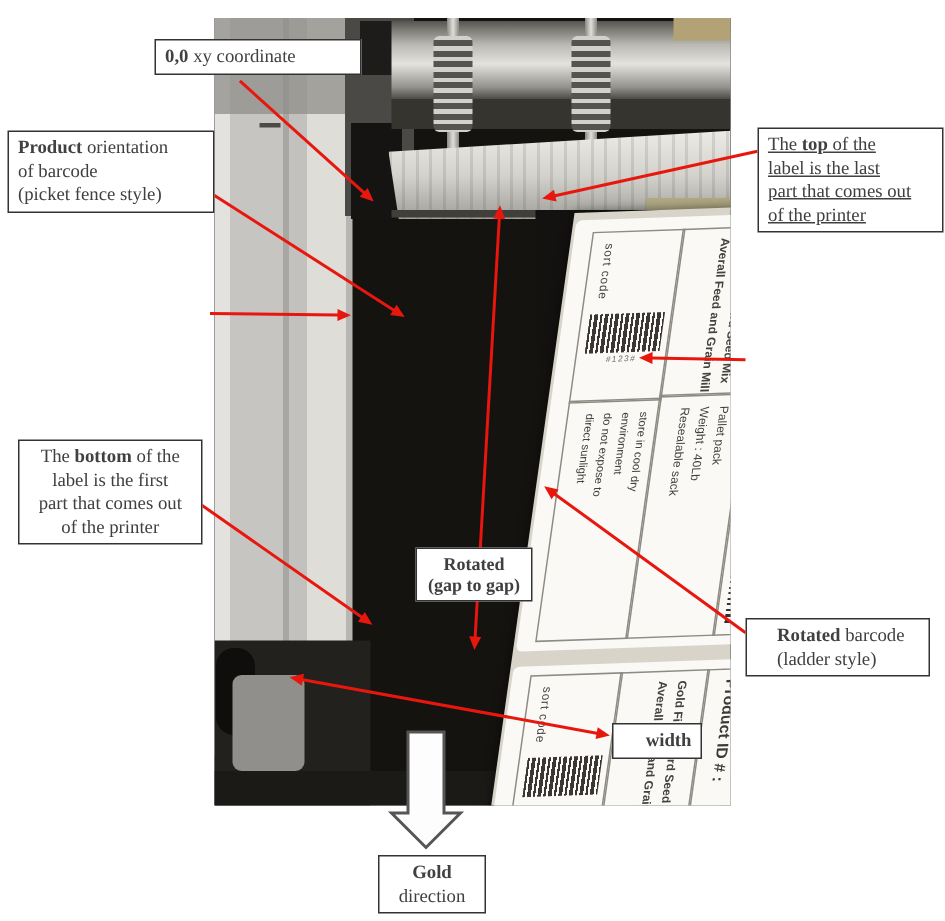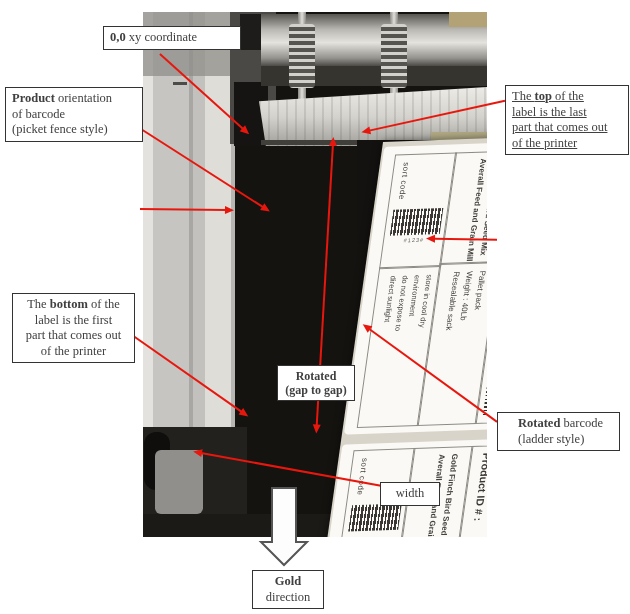--- a/index.html
+++ b/index.html
@@ -170,18 +170,18 @@
 label is the last
 part that comes out
 of the printer</span></div>
 
 
   <div class="co" style="left:497px;top:412px;width:95px;padding-left:20px;"><b>Rotated</b><span> barcode
 (ladder style)</span></div>
 
   <div class="co center" style="left:277px;top:365px;width:64px;font-size:12px;line-height:14px;font-weight:bold;"><span>Rotated</span><br><span>(gap to gap)</span></div>
 
-  <div class="co center" style="left:380px;top:482px;width:46px;font-weight:normal;"><span>width</span></div>
+  <div class="co center" style="left:408px;top:482px;width:46px;font-weight:bold;text-align:right;"><span>width</span></div>
 
   <div class="co center" style="left:252px;top:570px;width:58px;"><b>Gold</b><span>
 direction</span></div>
 
 </div>
 
 </body></html>

